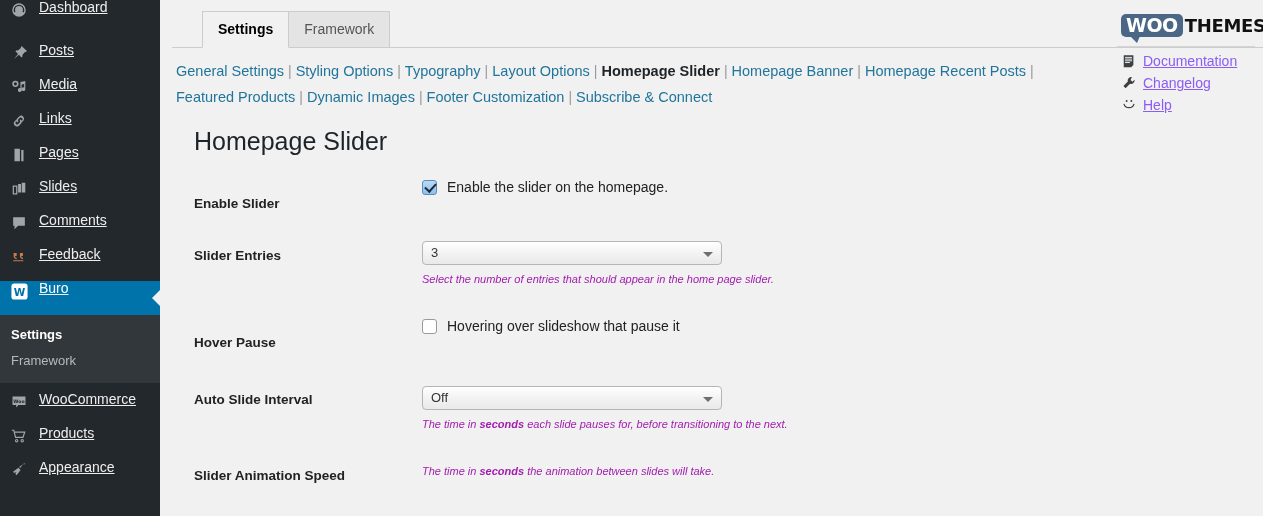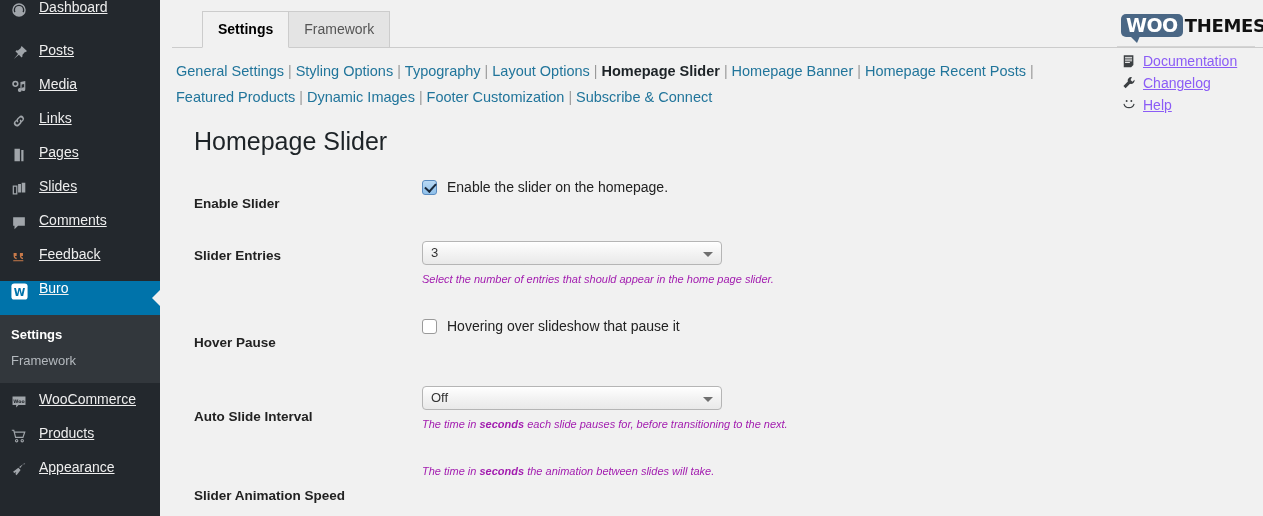--- a/index.html
+++ b/index.html
@@ -439,31 +439,31 @@
         <div class="row-label">Hover Pause</div>
         <div class="row-field">
           <div class="cb-line">
             <span class="cbx"></span>
             <span class="cb-text">Hovering over slideshow that pause it</span>
           </div>
         </div>
       </div>
 
       <div class="row" style="margin-bottom:30px;">
-        <div class="row-label" style="top:22px;">Auto Slide Interval</div>
+        <div class="row-label" style="top:5px;">Auto Slide Interval</div>
         <div class="row-field">
           <div class="sel">
             <span>Off</span>
           </div>
           <div class="hint"><span>The time in </span><b>seconds</b><span> each slide pauses for, before transitioning to the next.</span></div>
         </div>
       </div>
 
       <div class="row">
-        <div class="row-label" style="top:24px;">Slider Animation Speed</div>
+        <div class="row-label" style="top:4px;">Slider Animation Speed</div>
         <div class="row-field">
           <div class="hint"><span>The time in </span><b>seconds</b><span> the animation between slides will take.</span></div>
         </div>
       </div>
 
     </div>
 
     <div id="rightcol">
       <div id="woo-logo">
         <span class="woo-bubble">WOO</span>

